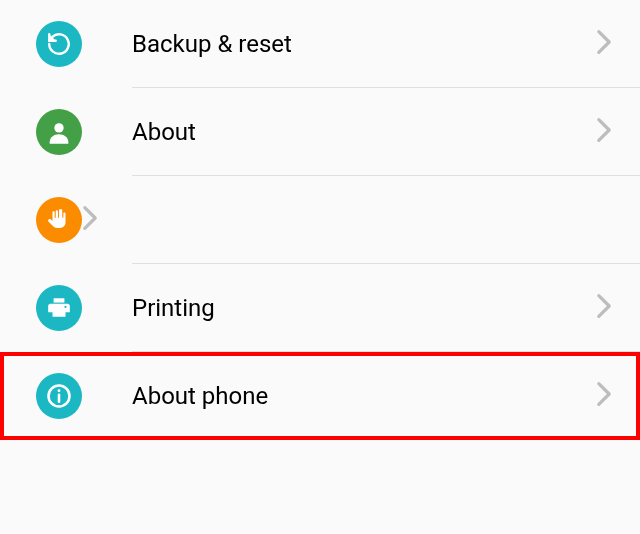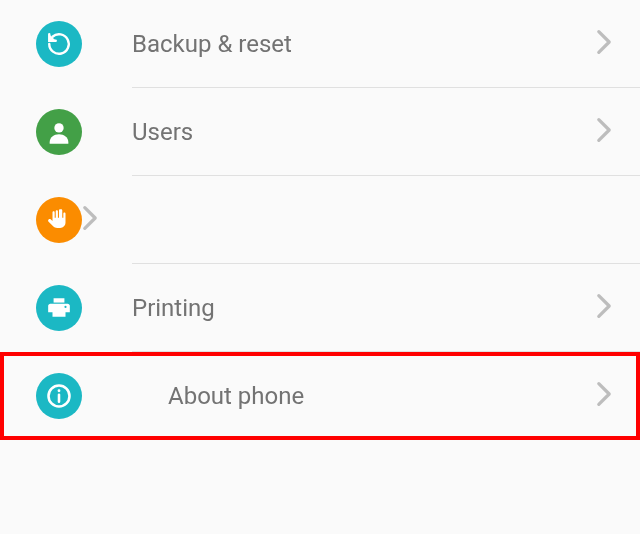--- a/index.html
+++ b/index.html
@@ -40,32 +40,31 @@
       justify-content: center;
       flex-shrink: 0;
     }
     .icon-cyan { background: #1bb8c4; }
     .icon-blue { background: #2096f3; border-radius: 4px; width: 38px; height: 44px; margin-left: 4px; margin-right: 4px; position: relative; }
     .icon-green { background: #43a047; }
     .icon-orange { background: #fb8c00; }
     .label {
       margin-left: 50px;
       font-size: 24px;
-      color: #737373;
+      color: #000000;
       flex: 1;
       font-weight: 400;
     }
     .chevron {
       color: #bdbdbd;
       flex-shrink: 0;
     }
     .highlight {
       outline: 4px solid #ff0000;
       outline-offset: -4px;
-      gap: 36px;
     }
     
     .mem-notch {
       position: absolute;
       width: 4px;
       height: 3px;
       background: #fafafa;
     }
     .mem-inner {
       position: absolute;
@@ -97,21 +96,21 @@
   </div>
 
 
   <div class="list-item">
     <div class="icon-wrap icon-green">
       <svg width="28" height="28" viewBox="0 0 24 24" fill="white">
         <circle cx="12" cy="8.5" r="4"></circle>
         <path d="M4 21c0-4.4 3.6-7 8-7s8 2.6 8 7v1H4z"></path>
       </svg>
     </div>
-    <span class="label">Users</span>
+    <span class="label">About</span>
     <span class="chevron">
       <svg width="16" height="26" viewBox="0 0 12 20" fill="none" stroke="currentColor" stroke-width="2.5" stroke-linecap="round" stroke-linejoin="round">
           <polyline points="2 2 10 10 2 18"></polyline>
         </svg>
     </span>
   </div>
 
   <div class="list-item">
     <div class="icon-wrap icon-orange">
       <svg width="26" height="26" viewBox="0 0 24 24" fill="white">

